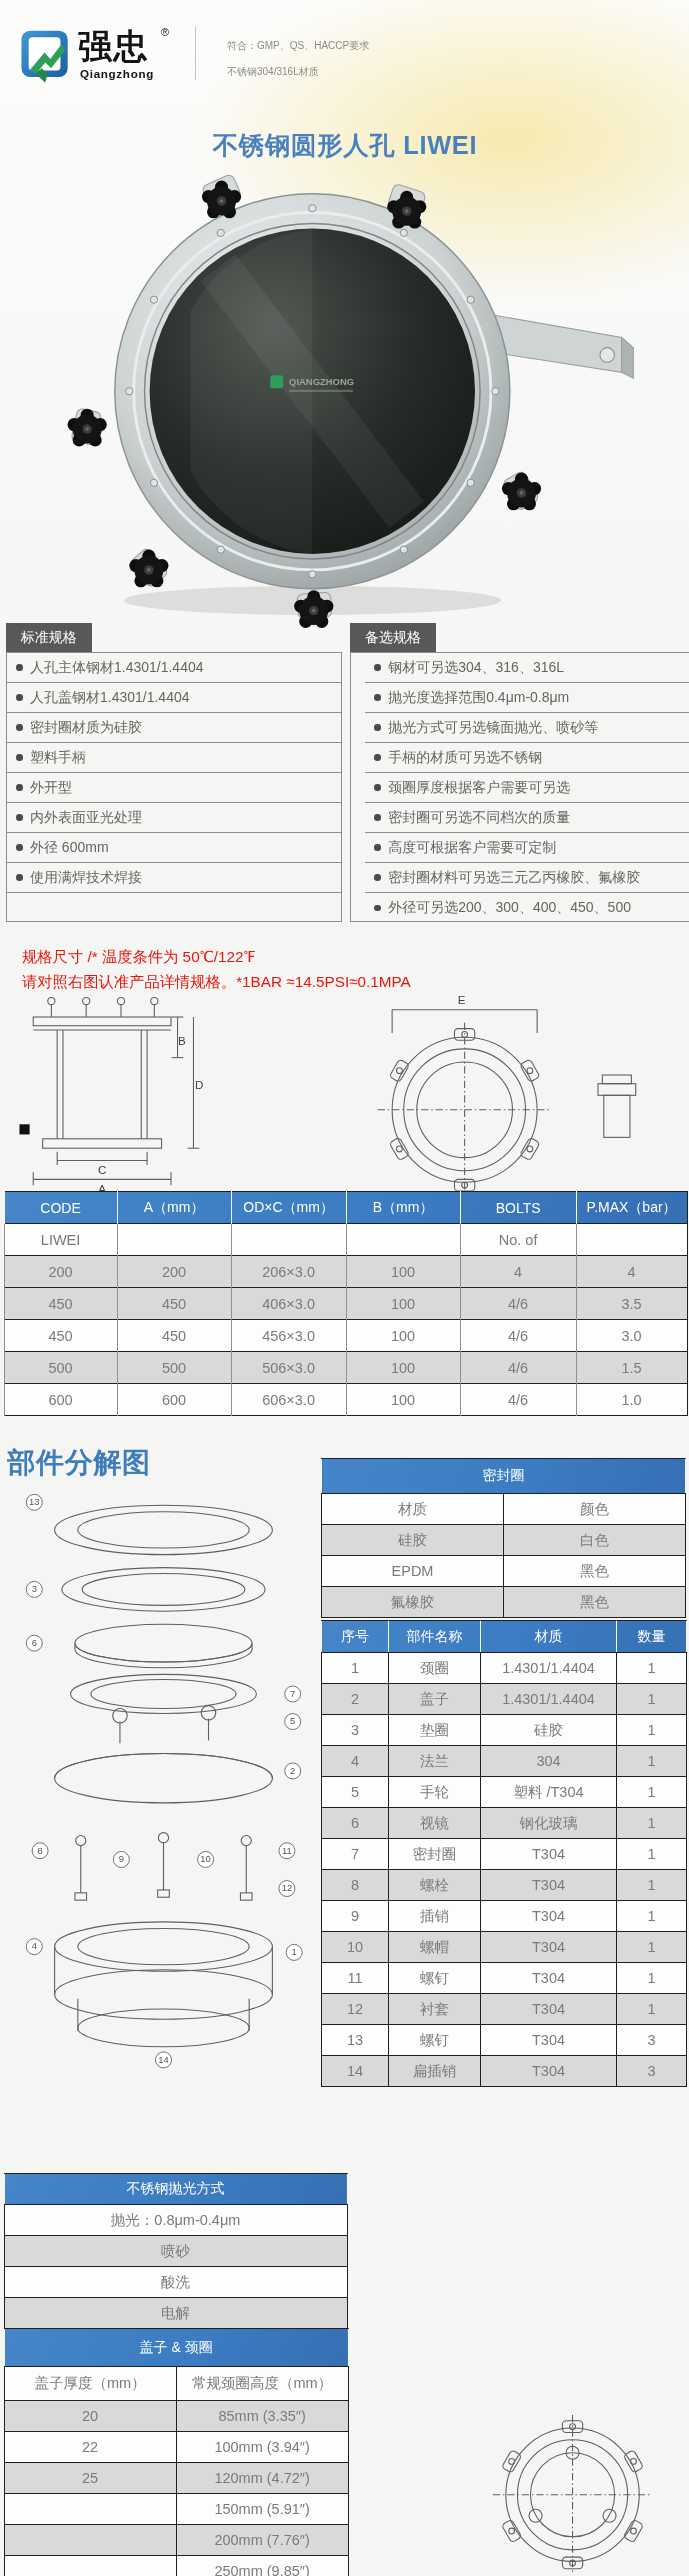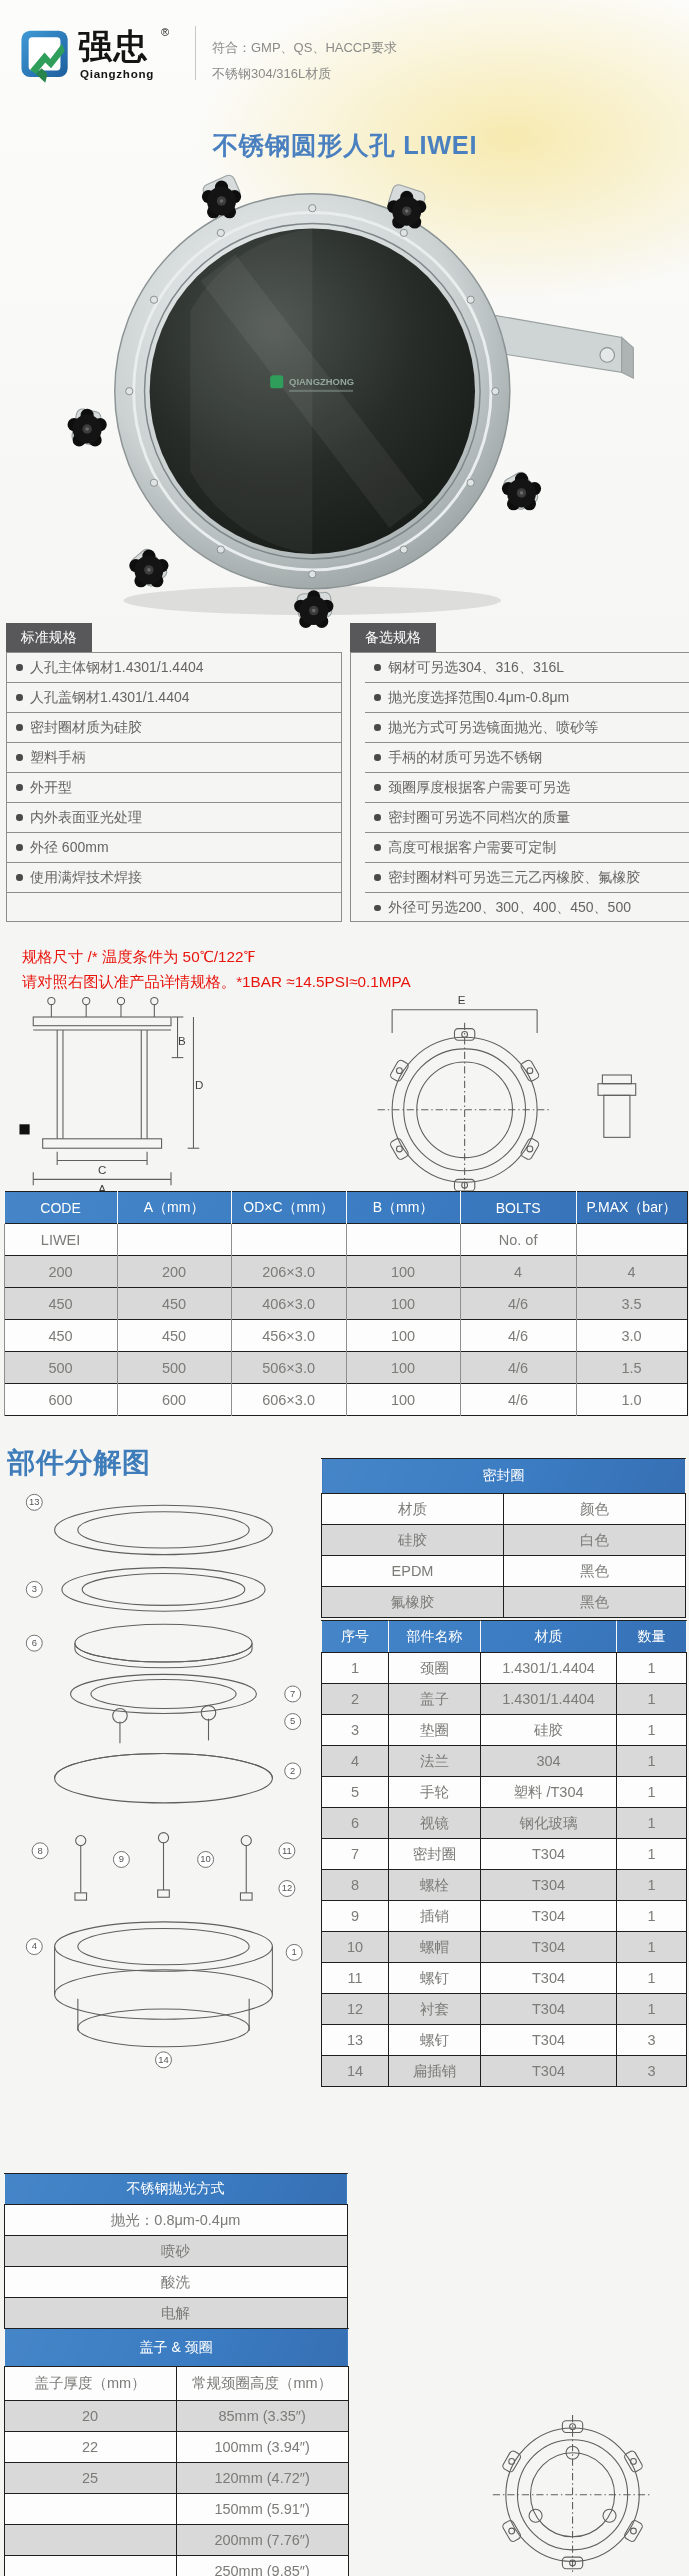--- a/index.html
+++ b/index.html
@@ -6,21 +6,21 @@
   .page{position:relative;width:690px;height:2576px;background:#f5f5f3;font-family:"Liberation Sans",sans-serif;overflow:hidden;}
   .abs{position:absolute;}
   .glow{top:0;left:0;width:690px;height:654px;
     background:radial-gradient(ellipse 450px 232px at 74% 138px,rgba(243,216,96,0.48),rgba(243,216,96,0) 70%),
                linear-gradient(#fcfcfa,#f6f6f4 625px);}
   
   .brand-cn{font-size:34px;font-weight:900;color:#141414;letter-spacing:1.5px;line-height:36px;}
   .brand-en{font-size:11.6px;font-weight:700;color:#141414;letter-spacing:0.7px;}
   .reg{font-size:11px;color:#141414;}
   .divider{width:0.7px;background:#c8c8c6;}
-  .tagline{font-size:13px;color:#8b8b89;}
+  .tagline{font-size:10px;color:#8b8b89;margin-left:15px;}
   
   .main-title{width:690px;text-align:center;font-size:25.4px;font-weight:700;color:#4a80c0;letter-spacing:0.7px;}
   
   .spec-tab{width:86px;height:29px;background:#58585a;color:#fff;font-size:14px;display:flex;align-items:center;justify-content:center;}
   .spec-box{width:334px;border:0.7px solid #8d8d8d;background:transparent;}
   .spec-row{height:30px;display:flex;align-items:center;border-bottom:0.7px solid #8d8d8d;padding-left:9.4px;box-sizing:border-box;}
   .spec-row:last-child{border-bottom:none;}
   .bullet{width:6.5px;height:6.5px;border-radius:50%;background:#4a4a4a;margin-right:7.3px;flex:0 0 auto;}
   .spec-text{font-size:14px;color:#666562;white-space:nowrap;}
   

